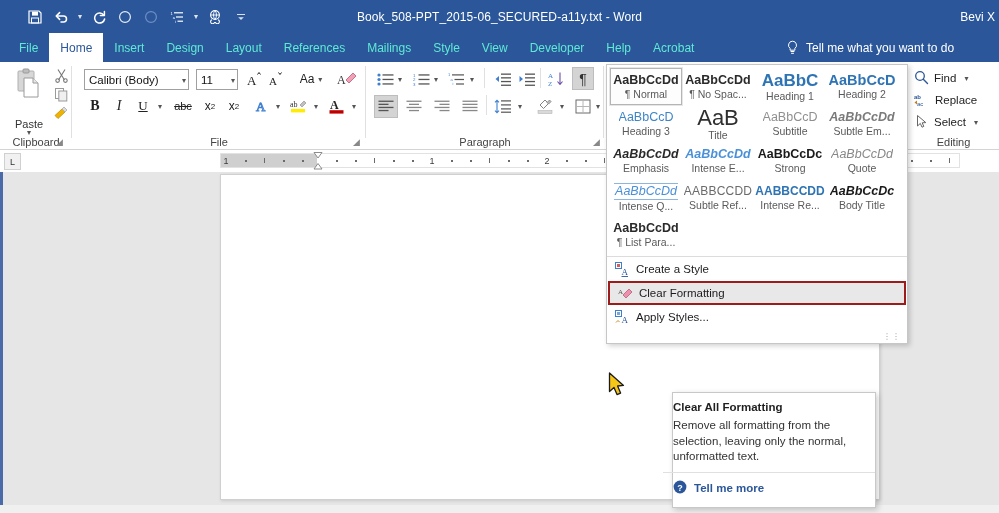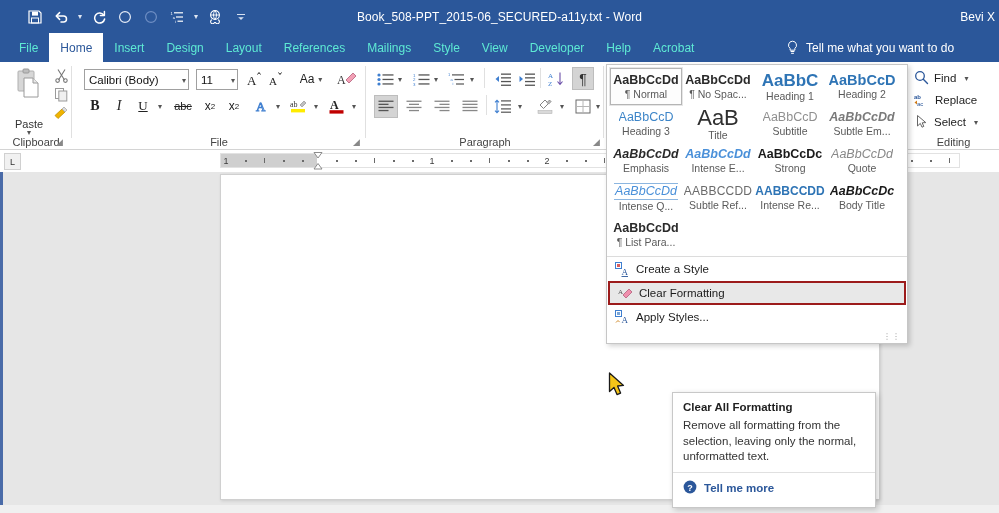--- a/index.html
+++ b/index.html
@@ -180,21 +180,21 @@
   .dd-grip { position:absolute; right:6px; bottom:2px; font-size:8px; color:#9a9a9a; letter-spacing:1px; }
 
   
   .cursor { position:absolute; left:608px; top:372px; width:20px; height:28px; z-index:80; pointer-events:none; }
 
   
   .tooltip {
     position:absolute; left:672px; top:392px; width:204px; height:116px;
     background:#ffffff; border:1px solid #c8c8c8;
     box-shadow:2px 2px 6px rgba(0,0,0,0.20);
-    z-index:90; padding:8px 10px 0 10px;
+    z-index:90; padding:8px 10px 0 0;
   }
   .tt-title { font-size:11.5px; font-weight:bold; color:#1f1f1f; margin-bottom:5px; }
   .tt-body { font-size:11.5px; color:#333; line-height:15.5px; }
   .tt-sep { height:1px; background:#e0e0e0; margin:7px -10px 0 -10px; }
   .tt-link { display:flex; align-items:center; gap:7px; margin-top:7px; font-size:11.5px; font-weight:bold; color:#2b579a; }
 </style>
 </head>
 <body>
 
 <div id="app">

